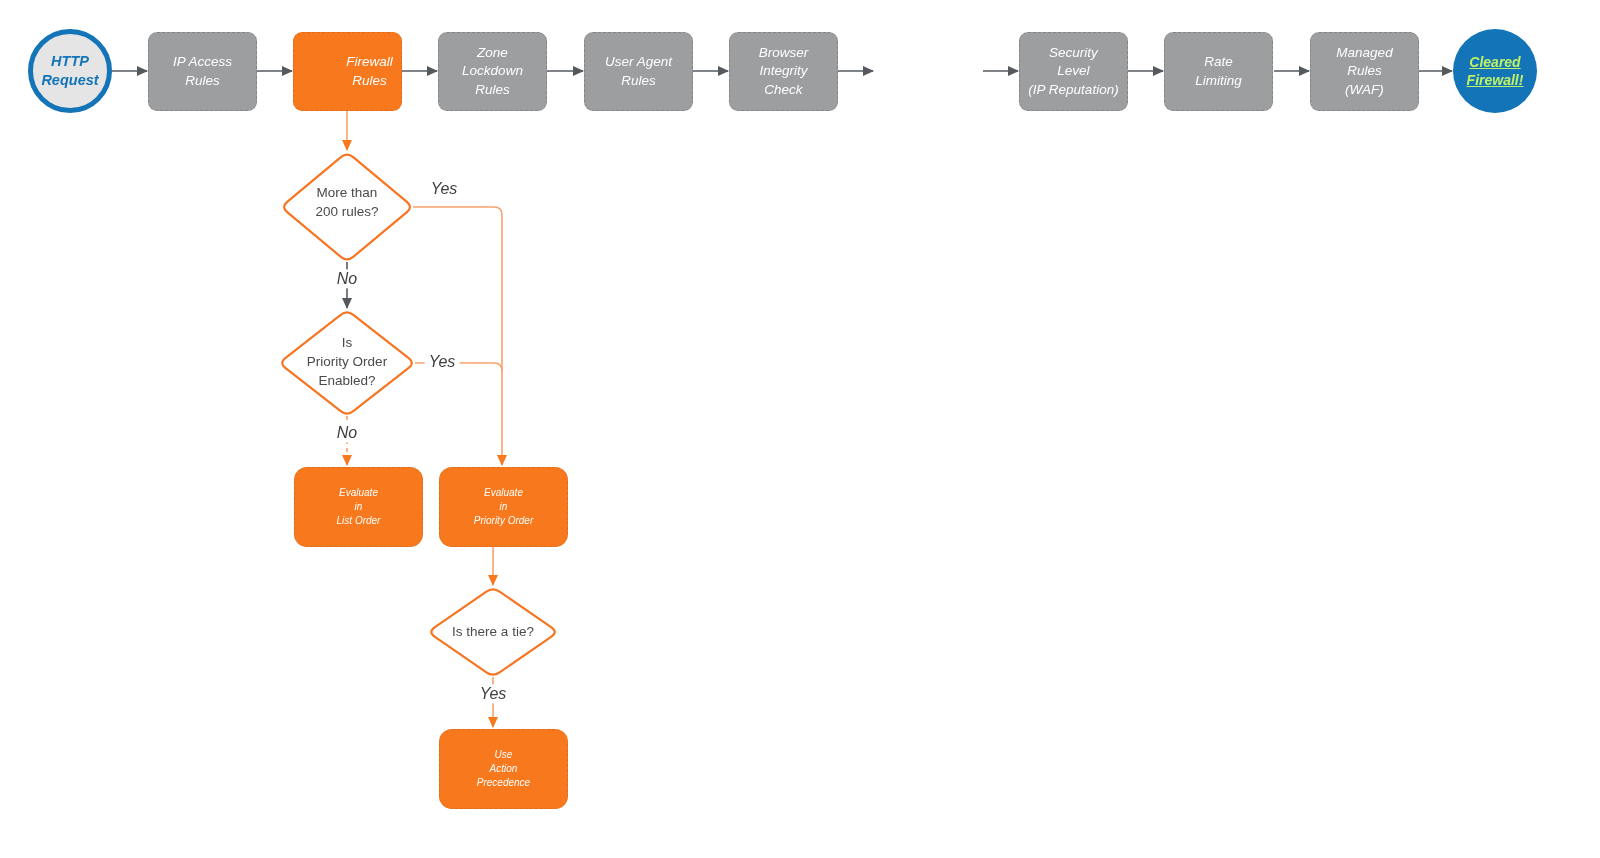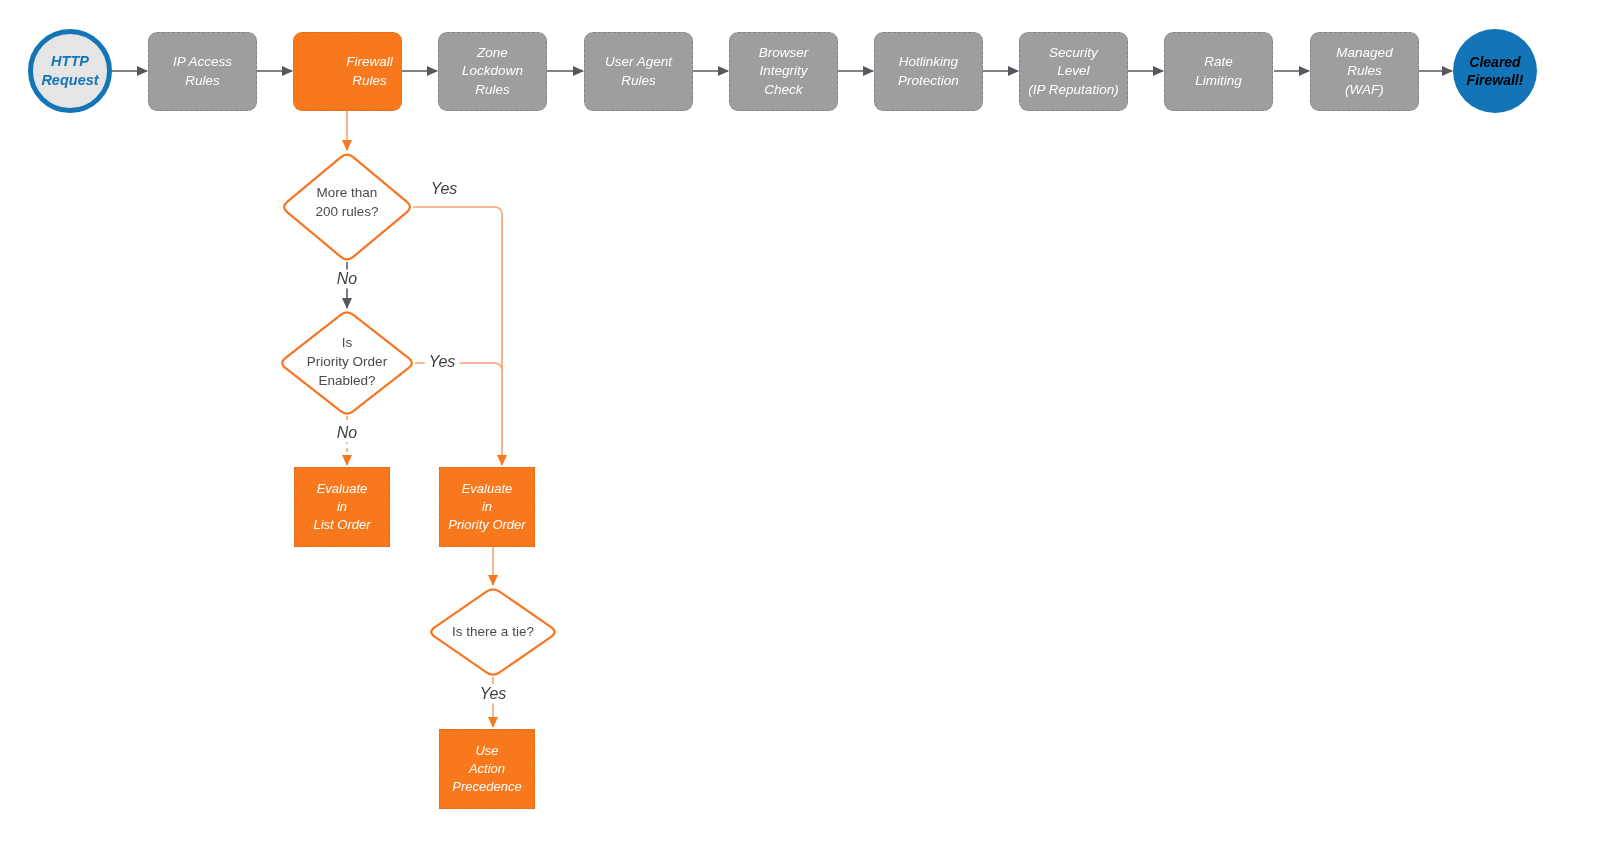--- a/index.html
+++ b/index.html
@@ -48,30 +48,30 @@
   .terminal{
     position:absolute;top:29px;width:84px;height:84px;
     border-radius:50%;
     display:flex;align-items:center;justify-content:center;
     text-align:center;
     font-style:italic;font-weight:bold;
     font-size:14.5px;line-height:1.3;
     white-space:pre-line;
   }
   .terminal.start{left:28px;background:#e5e5e5;border:5px solid var(--blue);color:var(--blue);}
-  .terminal.end{left:1453px;background:var(--blue);border:none;color:#000000;font-size:14px;}
+  .terminal.end{left:1453px;background:var(--blue);border:none;color:#bef264;font-size:14px;text-decoration:underline;}
 
   .process{
-    position:absolute;width:96px;height:80px;
+    position:absolute;width:129px;height:80px;
     background:var(--orange);
     border:1px dashed rgba(0,0,0,0.10);
-    border-radius:0;
+    border-radius:13px;
     display:flex;align-items:center;justify-content:center;
     text-align:center;color:#ffffff;
-    font-style:italic;font-size:13px;line-height:1.4;
+    font-style:italic;font-size:10px;line-height:1.4;
     white-space:pre-line;
   }
   .diamond-text{
     position:absolute;
     transform:translate(-50%,-50%);
     text-align:center;color:var(--text-dark);
     font-size:13.5px;line-height:1.4;
     white-space:pre-line;
     width:130px;
   }
@@ -147,24 +147,20 @@
   </div>
   <div class="node gray" style="left:584px">
     <span>User Agent
 Rules</span>
   </div>
   <div class="node gray" style="left:729px">
     <span>Browser
 Integrity
 Check</span>
   </div>
-  <div class="node gray" style="left:874px">
-    <span>Hotlinking
-Protection</span>
-  </div>
   <div class="node gray" style="left:1019px">
     <span>Security
 Level
 (IP Reputation)</span>
   </div>
   <div class="node gray" style="left:1164px">
     <span>Rate
 Limiting</span>
   </div>
   <div class="node gray" style="left:1310px">

